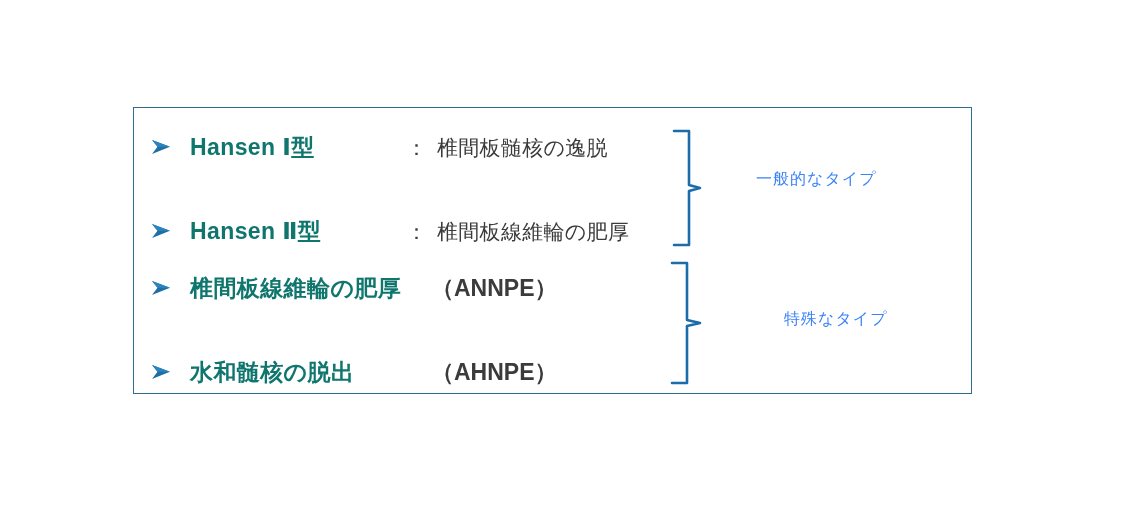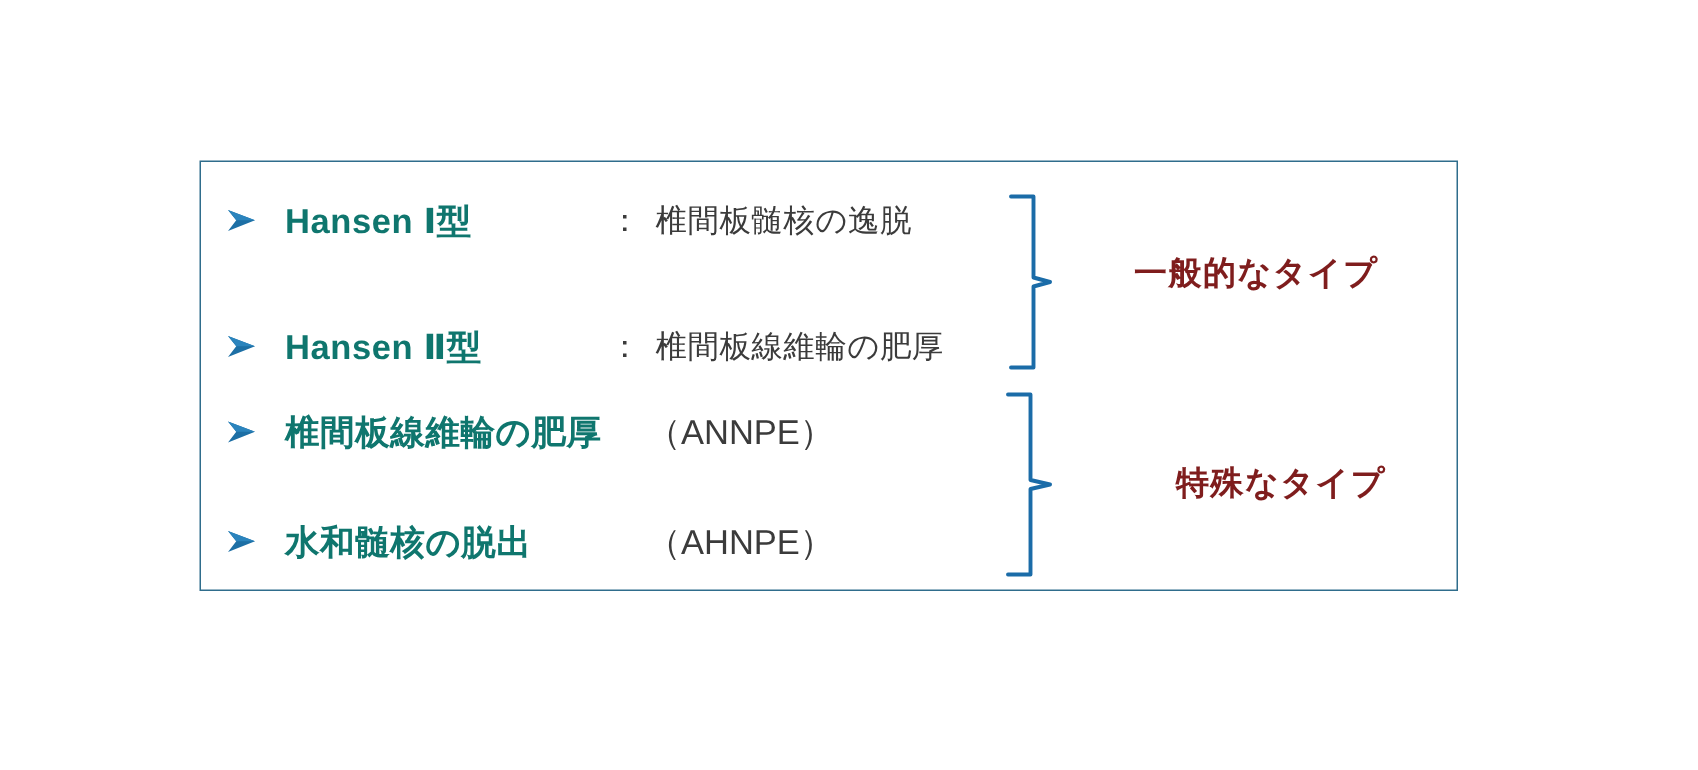--- a/index.html
+++ b/index.html
@@ -33,21 +33,21 @@
     position: absolute;
     left: 0;
     width: 100%;
     height: 46px;
     display: flex;
     align-items: center;
   }
   .row-1 { top: 16px; }
   .row-2 { top: 100px; }
   .row-3 { top: 157px; }
-  .row-4 { top: 230px; }
+  .row-4 { top: 241px; }
 
   
   .bullet {
     position: absolute;
     left: 14px;
     width: 26px;
     height: 26px;
     display: block;
   }
 
@@ -79,21 +79,21 @@
     white-space: nowrap;
     letter-spacing: 0.3px;
     line-height: 1;
   }
   
   .desc-code {
     position: absolute;
     left: 297px;
     font-size: 23px;
     color: #3b3b3b;
-    font-weight: normal;
+    font-weight: bold;
     white-space: nowrap;
     line-height: 1;
   }
 
   
   .bracket {
     position: absolute;
     display: block;
   }
   #bracket-upper {
@@ -105,23 +105,23 @@
   #bracket-lower {
     left: 536px;
     top: 152px;
     width: 34px;
     height: 126px;
   }
 
   
   .group-caption {
     position: absolute;
-    font-size: 22px;
-    font-weight: bold;
-    color: #7f1d1d;
+    font-size: 16px;
+    font-weight: normal;
+    color: #3b82f6;
     white-space: nowrap;
     letter-spacing: 1px;
     line-height: 1;
   }
   #caption-common  { left: 622px; top: 63px; }
   #caption-special { left: 630px; top: 203px; margin-left: 20px; }
 </style>
 </head>
 <body>
 

